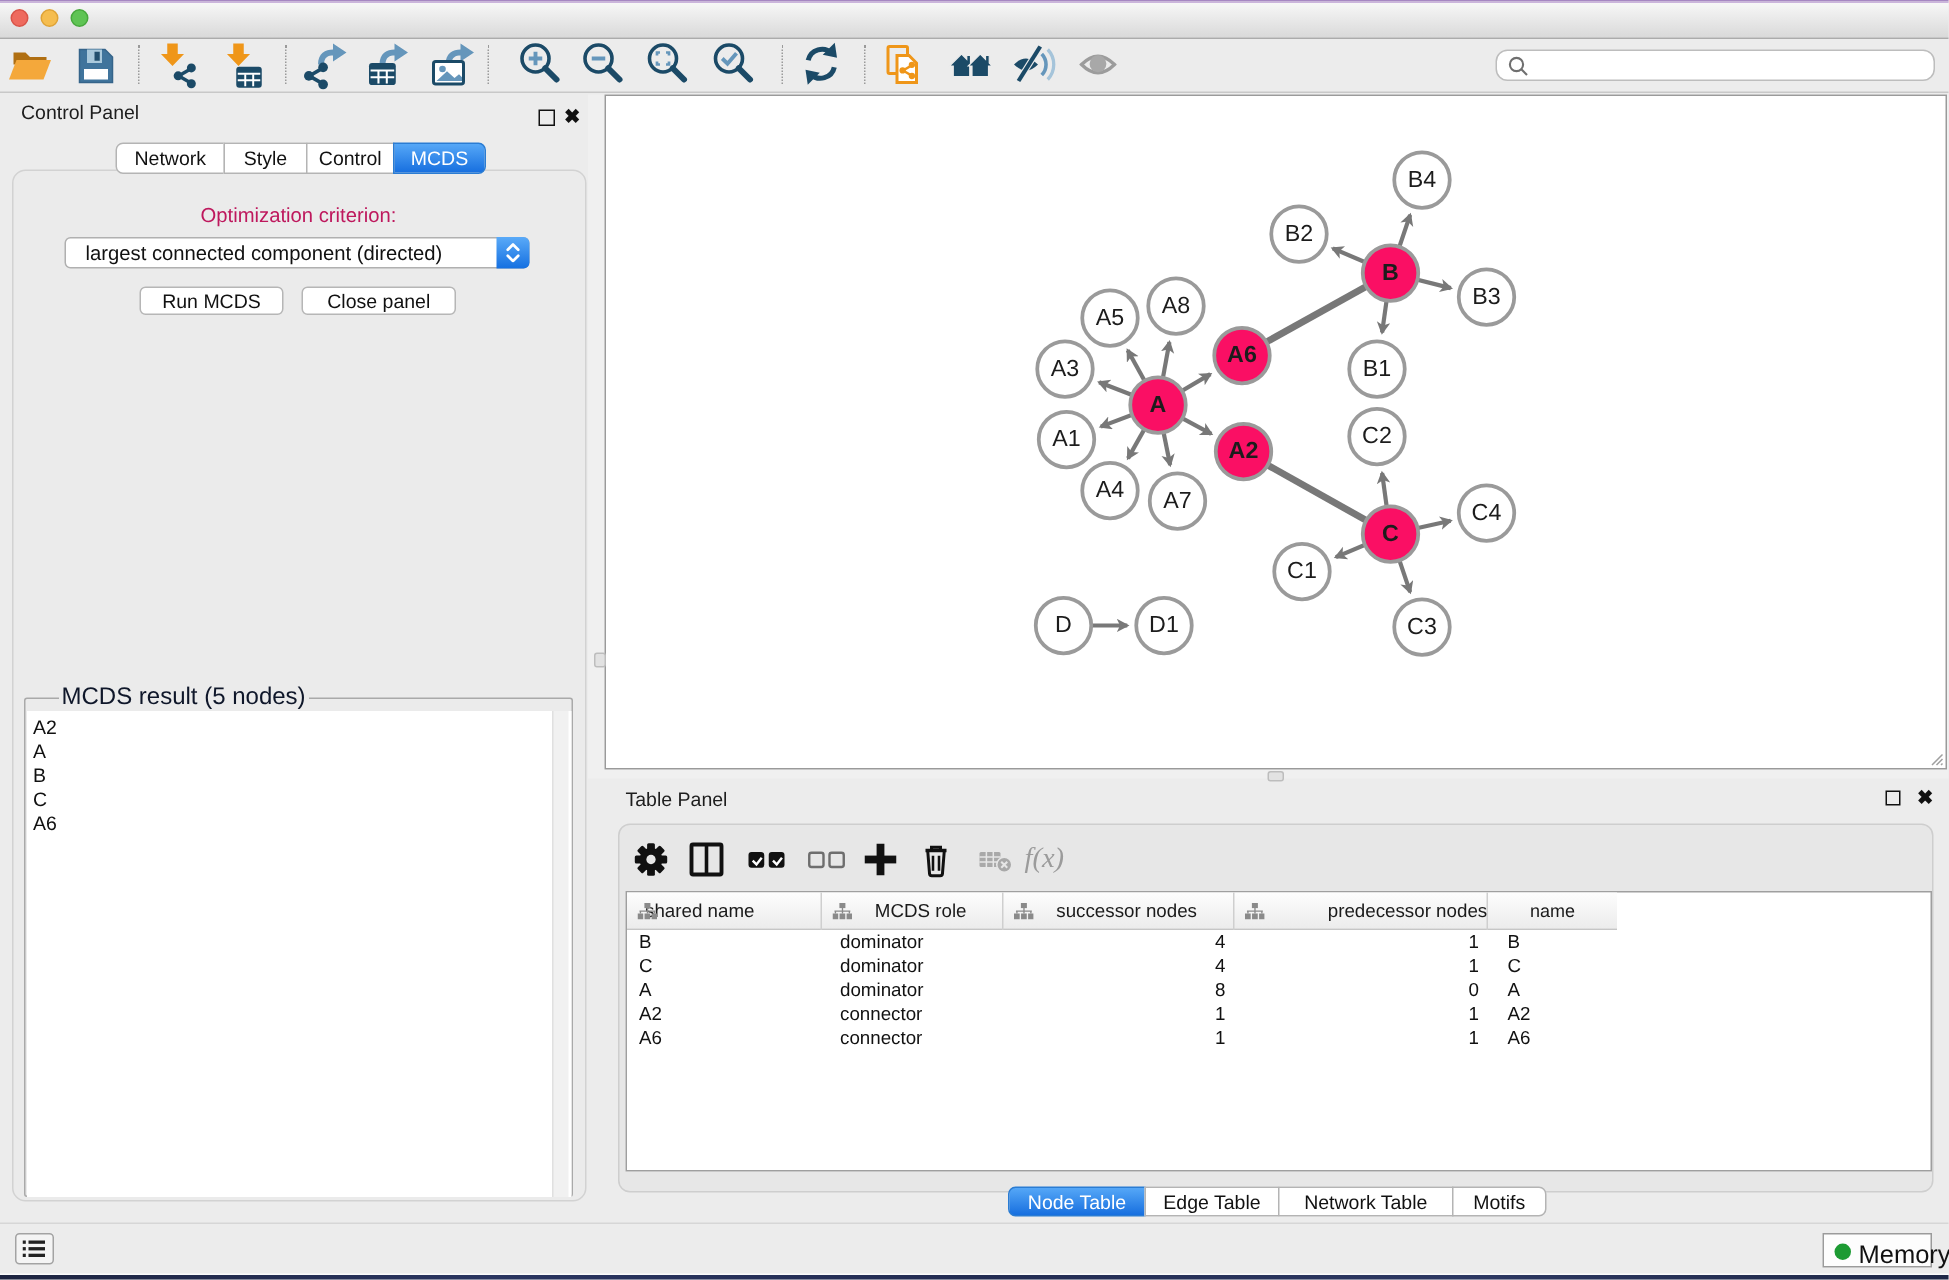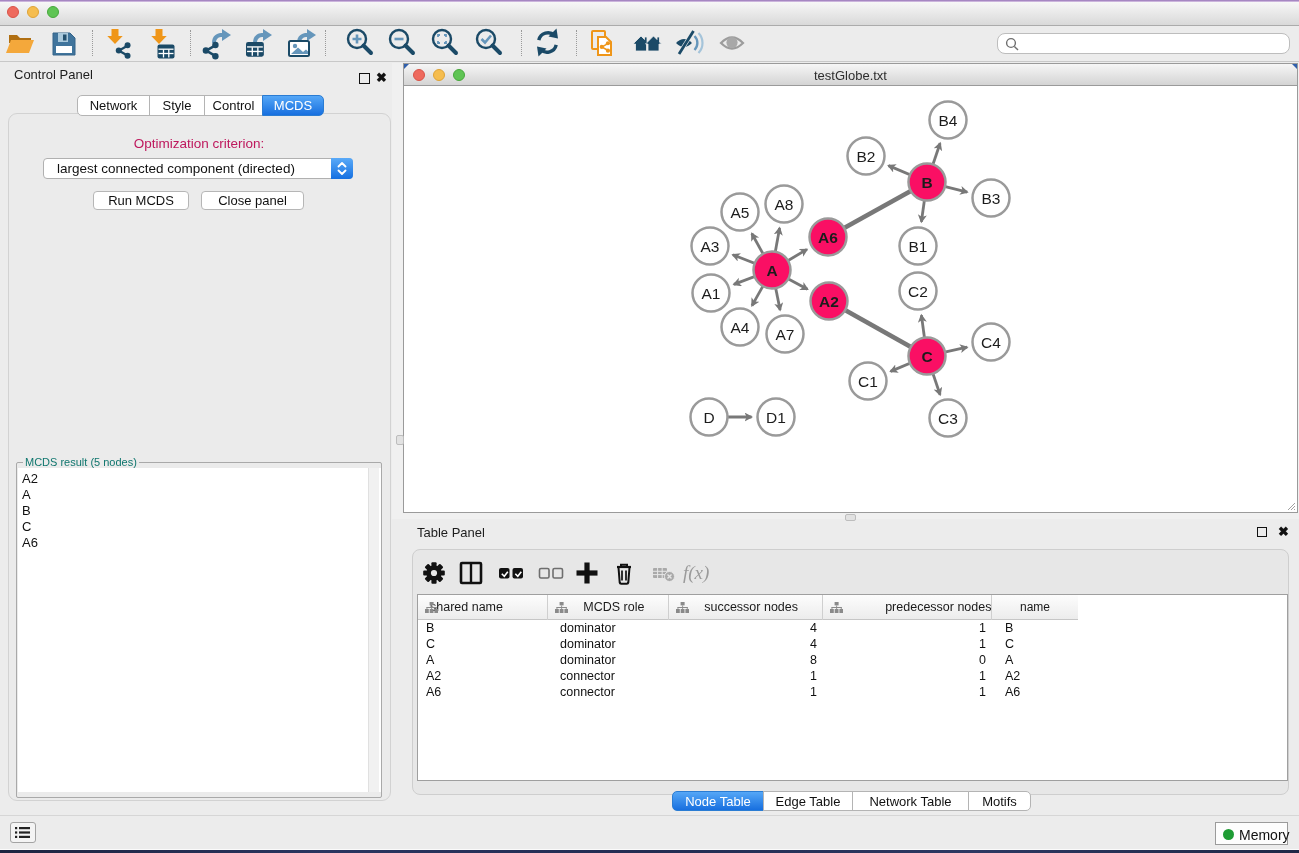--- a/index.html
+++ b/index.html
@@ -53,21 +53,21 @@
     <svg width="10" height="13" style="position:absolute;left:6px;top:4px" viewBox="0 0 10 13">
         <path d="M1.5 4.5 L5 1 L8.5 4.5" fill="none" stroke="#fff" stroke-width="1.8" stroke-linecap="round" stroke-linejoin="round"></path>
         <path d="M1.5 8.5 L5 12 L8.5 8.5" fill="none" stroke="#fff" stroke-width="1.8" stroke-linecap="round" stroke-linejoin="round"></path>
       </svg>
   </div>
 </div>
 <div class="btn" style="left:93px;top:191px;width:96px;height:19px">Run MCDS</div>
 <div class="btn" style="left:201px;top:191px;width:103px;height:19px">Close panel</div>
 
 <fieldset class="abs" style="left:16px;top:456px;width:366px;height:342px;border:1px solid #a9a9a9;border-radius:2px;padding:0">
-<legend style="margin-left:6px;padding:0 2px;font-size:11px;color:#0f766e">MCDS result (5 nodes)</legend>
+<legend style="margin-left:22px;padding:0 2px;font-size:16px;color:#0f172a">MCDS result (5 nodes)</legend>
 <div style="position:absolute;left:1px;top:0px;width:363px;height:324px;background:#fff;overflow:hidden">
   <div style="position:absolute;right:2px;top:0;width:11px;height:100%;background:#f1f1f1;border-left:1px solid #e0e0e0"></div>
   <div style="padding:3px 0 0 4px;font-size:13px;color:#111;line-height:16px">A2<br>A<br>B<br>C<br>A6</div>
 </div>
 </fieldset>
 
 <svg class="abs" style="left:3px;top:27px" width="34" height="34" viewBox="0 0 34 34">
     <path d="M6 8 h8 l3 3 h11 v5 h-22 z" fill="#b06f12"></path>
 <path d="M3 26 L8 13 h23 L26 26 z" fill="#f4a83b"></path>
   </svg>
@@ -181,28 +181,20 @@
 <line x1="19.5" y1="4" x2="5" y2="27" stroke="#ececec" stroke-width="4.2"></line>
 <line x1="19.5" y1="4" x2="5" y2="27" stroke="#1b4a67" stroke-width="2.8"></line>
   </svg>
 <svg class="abs" style="left:718px;top:27px" width="34" height="34" viewBox="0 0 34 34">
     <path d="M3 16 Q14 5 25 16 Q14 27 3 16 z" fill="none" stroke="#9c9c9c" stroke-width="2.2"></path>
 <circle cx="14" cy="15.5" r="5.6" fill="#a8a8a8"></circle>
   </svg>
 
 <div class="abs" style="left:392px;top:63px;width:907px;height:456px;background:#f0f0f0"></div>
 <div class="abs" style="left:403px;top:63px;width:895px;height:450px;background:#fff;border:1px solid #9a9a9a">
-  <div style="position:absolute;left:0;top:0;width:100%;height:22px;background:linear-gradient(#f6f6f6,#d4d4d4);border-bottom:1px solid #9a9a9a">
-    <span class="tl" style="position:absolute;left:9px;top:5px;background:#ee6a5e;border:0.5px solid #d95348"></span>
-    <span class="tl" style="position:absolute;left:29px;top:5px;background:#f5bd4f;border:0.5px solid #dfa336"></span>
-    <span class="tl" style="position:absolute;left:49px;top:5px;background:#5fc454;border:0.5px solid #47a83c"></span>
-    <div style="text-align:center;font-size:13px;color:#2e2e2e;padding-top:4px">testGlobe.txt</div>
-    <div style="position:absolute;left:0;top:0;width:5px;height:5px;background:#3060ac;clip-path:polygon(0 0,100% 0,0 100%)"></div>
-    <div style="position:absolute;right:0;top:0;width:5px;height:5px;background:#3060ac;clip-path:polygon(0 0,100% 0,100% 100%)"></div>
-  </div>
   <svg width="10" height="10" style="position:absolute;right:1px;bottom:1px">
       <path d="M2 9 L9 2 M5 9 L9 5 M8 9 L9 8" stroke="#a0a0a0" stroke-width="1"></path>
     </svg>
 </div>
 
 <div class="abs" style="left:396px;top:435px;width:8px;height:10px;background:#e2e2e2;border:1px solid #bdbdbd;border-radius:2px"></div>
 <div class="abs" style="left:845px;top:514px;width:11px;height:7px;background:#e2e2e2;border:1px solid #bdbdbd;border-radius:2px"></div>
 <svg style="position:absolute;left:404px;top:86px" width="893" height="426" viewBox="404 86 893 426">
 <defs>
       <marker id="ah" markerWidth="12" markerHeight="12" refX="7" refY="4.5" orient="auto" markerUnits="userSpaceOnUse">
@@ -441,19 +433,19 @@
       <g fill="#222">
         <rect x="0" y="1" width="2.2" height="2.2"></rect>
         <rect x="0" y="5.4" width="2.2" height="2.2"></rect>
         <rect x="0" y="9.8" width="2.2" height="2.2"></rect>
         <rect x="4" y="1" width="11" height="2.2"></rect>
         <rect x="4" y="5.4" width="11" height="2.2"></rect>
         <rect x="4" y="9.8" width="11" height="2.2"></rect>
       </g>
     </svg>
 </div>
-<div class="abs" style="left:1215px;top:822px;width:73px;height:23px;background:#fdfdfd;border:1px solid #9b9b9b;font-size:14px;color:#111">
+<div class="abs" style="left:1215px;top:822px;width:73px;height:23px;background:#fdfdfd;border:1px solid #9b9b9b;font-size:17px;color:#111">
   <span style="position:absolute;left:7px;top:6px;width:11px;height:11px;border-radius:50%;background:#1d9b33"></span>
   <span style="position:absolute;left:23px;top:4px">Memory</span>
 </div>
 
 <div class="abs" style="left:0;top:849px;width:1299px;height:1px;background:#fbfbfb"></div>
 <div class="abs" style="left:0;top:850px;width:1299px;height:3px;background:linear-gradient(90deg,#1d2440,#2a3560,#232c52,#2d3862,#1f2847)"></div>
 
 </body></html>

